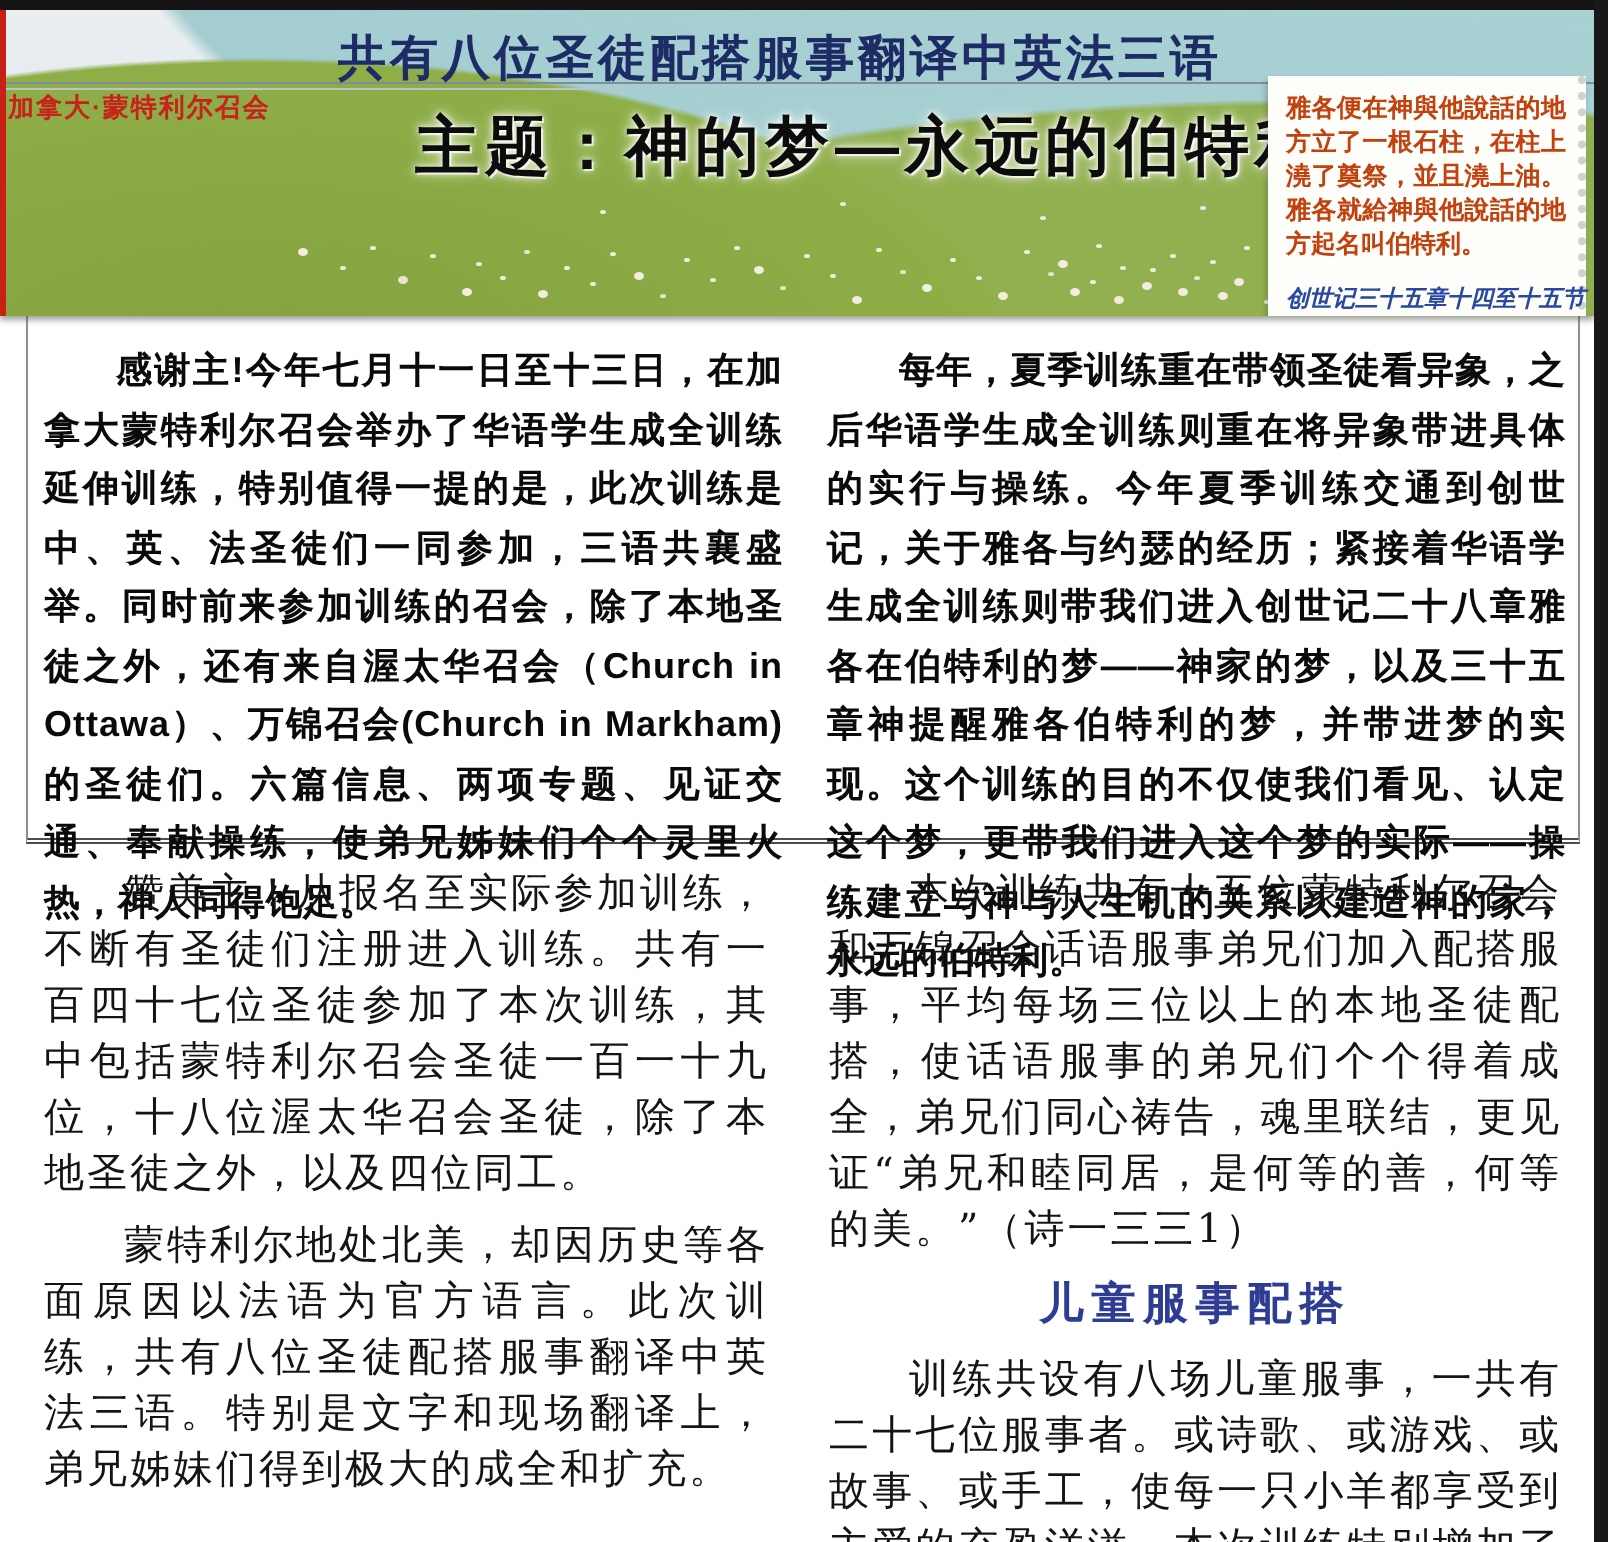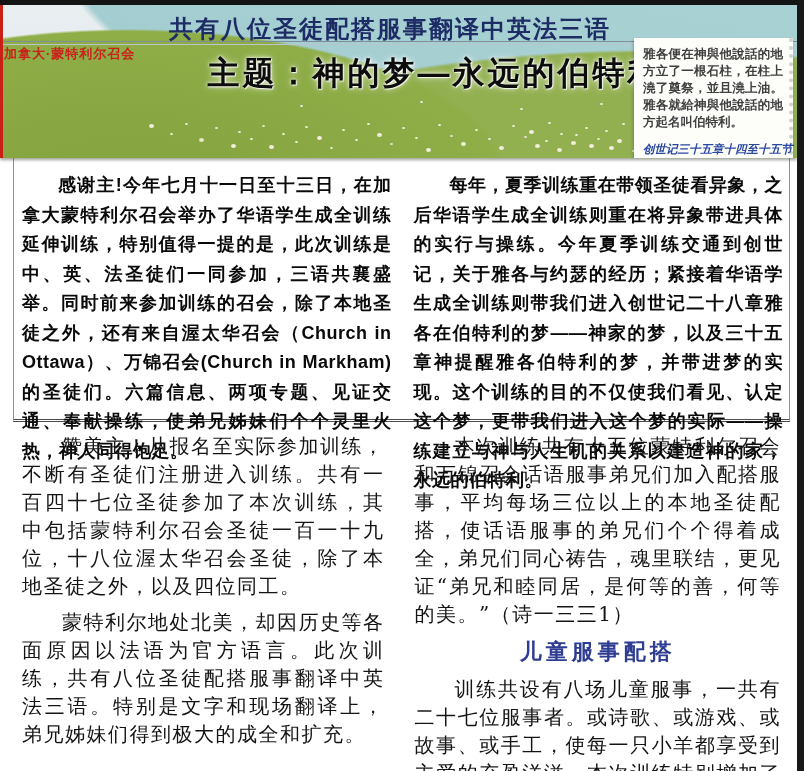--- a/index.html
+++ b/index.html
@@ -62,21 +62,21 @@
     position:absolute;left:110px;top:47px;width:650px;z-index:10;text-align:center;
     color:#0c0c0c;font-size:32px;font-weight:bold;letter-spacing:3px;white-space:nowrap;
     text-shadow:0 0 3px rgba(255,255,255,.95),0 0 7px rgba(255,255,255,.8),1px 1px 0 rgba(255,255,255,.7);
   }
   .scripture{
     position:absolute;right:4px;top:33px;width:140px;z-index:12;
     background:#fdfdfa;padding:8px 6px 6px 9px;
     border-right:4px dotted #cdd4cd;
     box-shadow:-1px 2px 3px rgba(40,50,40,.3);
   }
-  .scripture .verse{color:#404040;font-size:12.5px;line-height:17px;font-weight:bold;text-align:justify;}
+  .scripture .verse{color:#c2410c;font-size:12.5px;line-height:17px;font-weight:bold;text-align:justify;}
   .scripture .ref{margin-top:11px;color:#2a48a0;font-size:11.5px;font-weight:bold;font-style:italic;
     font-family:"DejaVu Serif",serif;white-space:nowrap;}
 
   
   .intro-frame{
     position:absolute;left:13px;top:158px;width:777px;height:264px;box-sizing:border-box;
     border-left:1px solid #8e8e8e;border-right:1px solid #8e8e8e;border-bottom:3px double #4c4c4c;
     display:flex;z-index:3;
   }
   .intro-col{width:50%;box-sizing:border-box;padding:13px 10px 0 8px;}

